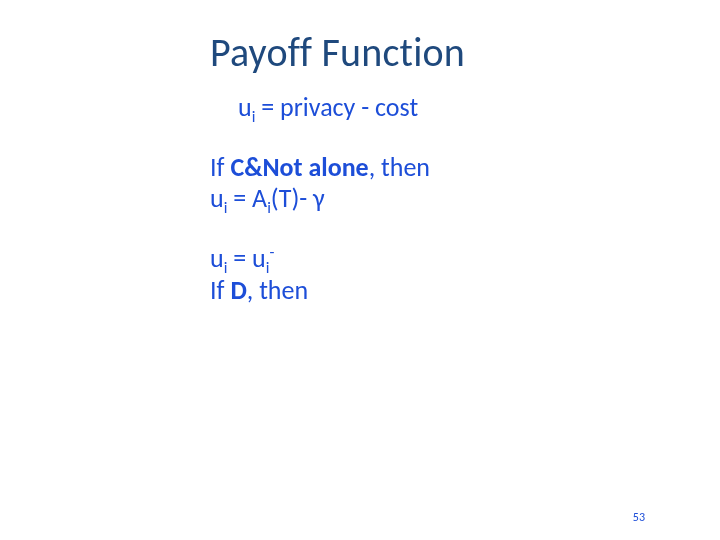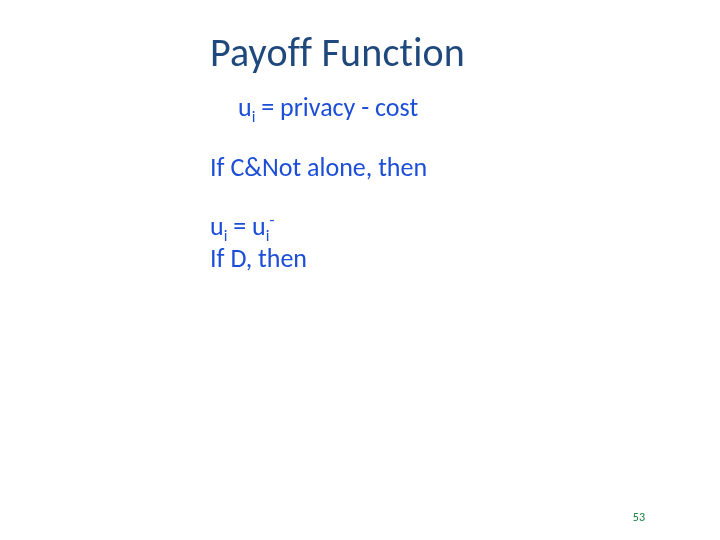--- a/index.html
+++ b/index.html
@@ -44,47 +44,50 @@
   sub {
     font-size: 0.62em;
     vertical-align: sub;
     line-height: 0;
   }
   sup {
     font-size: 0.62em;
     vertical-align: super;
     line-height: 0;
   }
-  .bold { font-weight: 400; }
+  .bold { font-weight: 700; }
   .pagenum {
     position: absolute;
     right: 18px;
     bottom: 16px;
     font-size: 12px;
-    color: #15803d;
+    color: #1d4ed8;
     text-align: center;
   }
 </style>
 </head>
 <body>
 
 <div class="slide">
 
   <div class="title">Payoff Function</div>
 
   <div class="body">
 
     <div class="block indent">
       <span>u</span><sub>i</sub><span> = privacy - cost</span>
     </div>
 
     <div class="block">
       <div>
         <span>If </span><span class="bold">C&amp;Not alone</span><span>, then</span>
       </div>
+      <div>
+        <span>u</span><sub>i</sub><span> = A</span><sub>i</sub><span>(T)- γ</span>
+      </div>
     </div>
 
 
     <div class="block">
       <div>
         <span>u</span><sub>i</sub><span> = u</span><sub>i</sub><sup>-</sup>
       </div>
       <div>
         <span>If </span><span class="bold">D</span><span>, then</span>
       </div>

